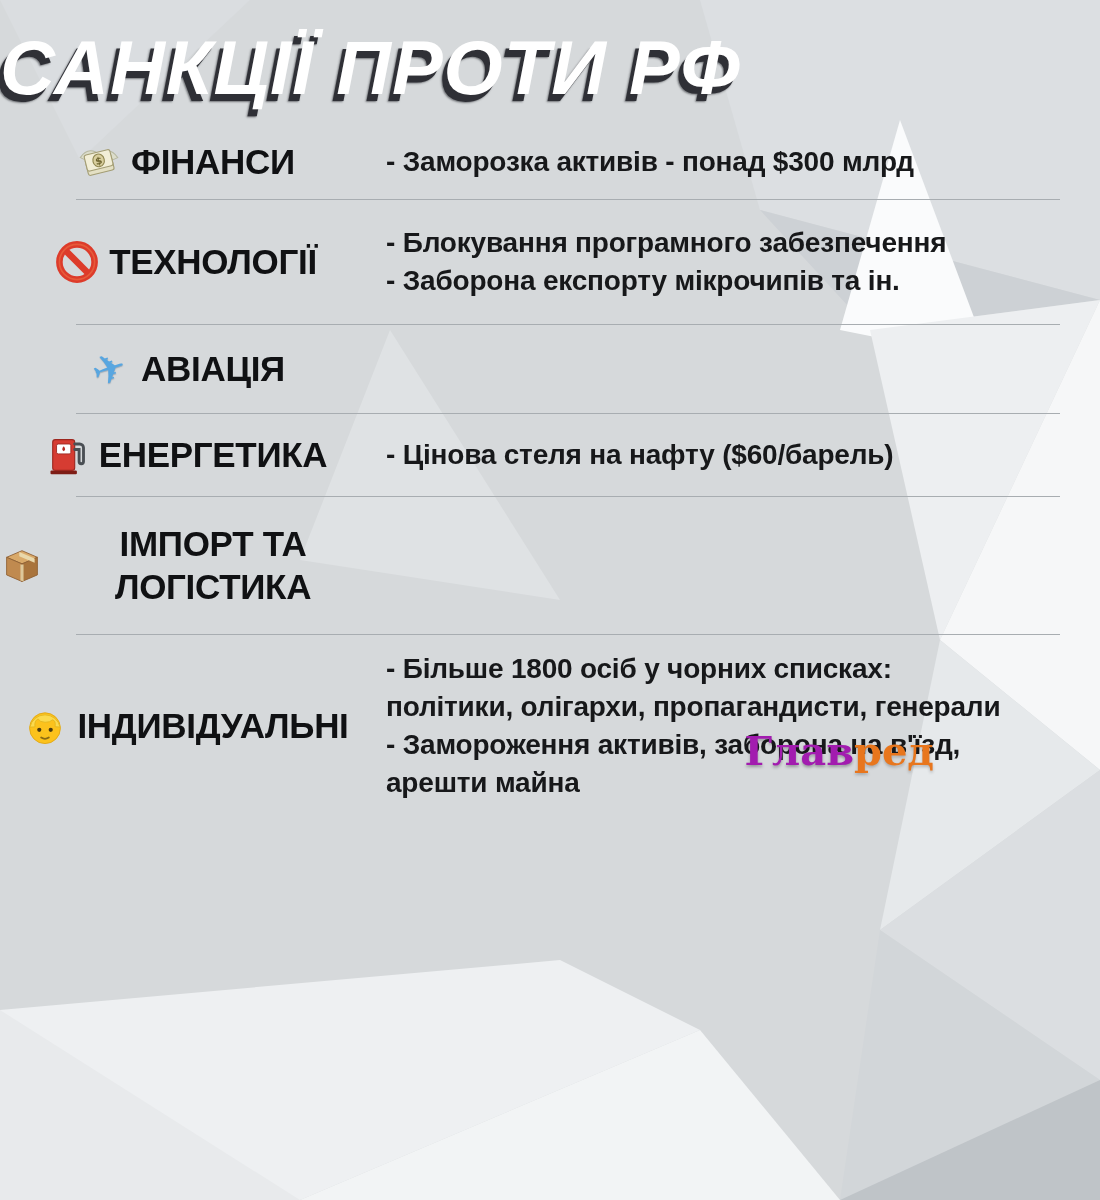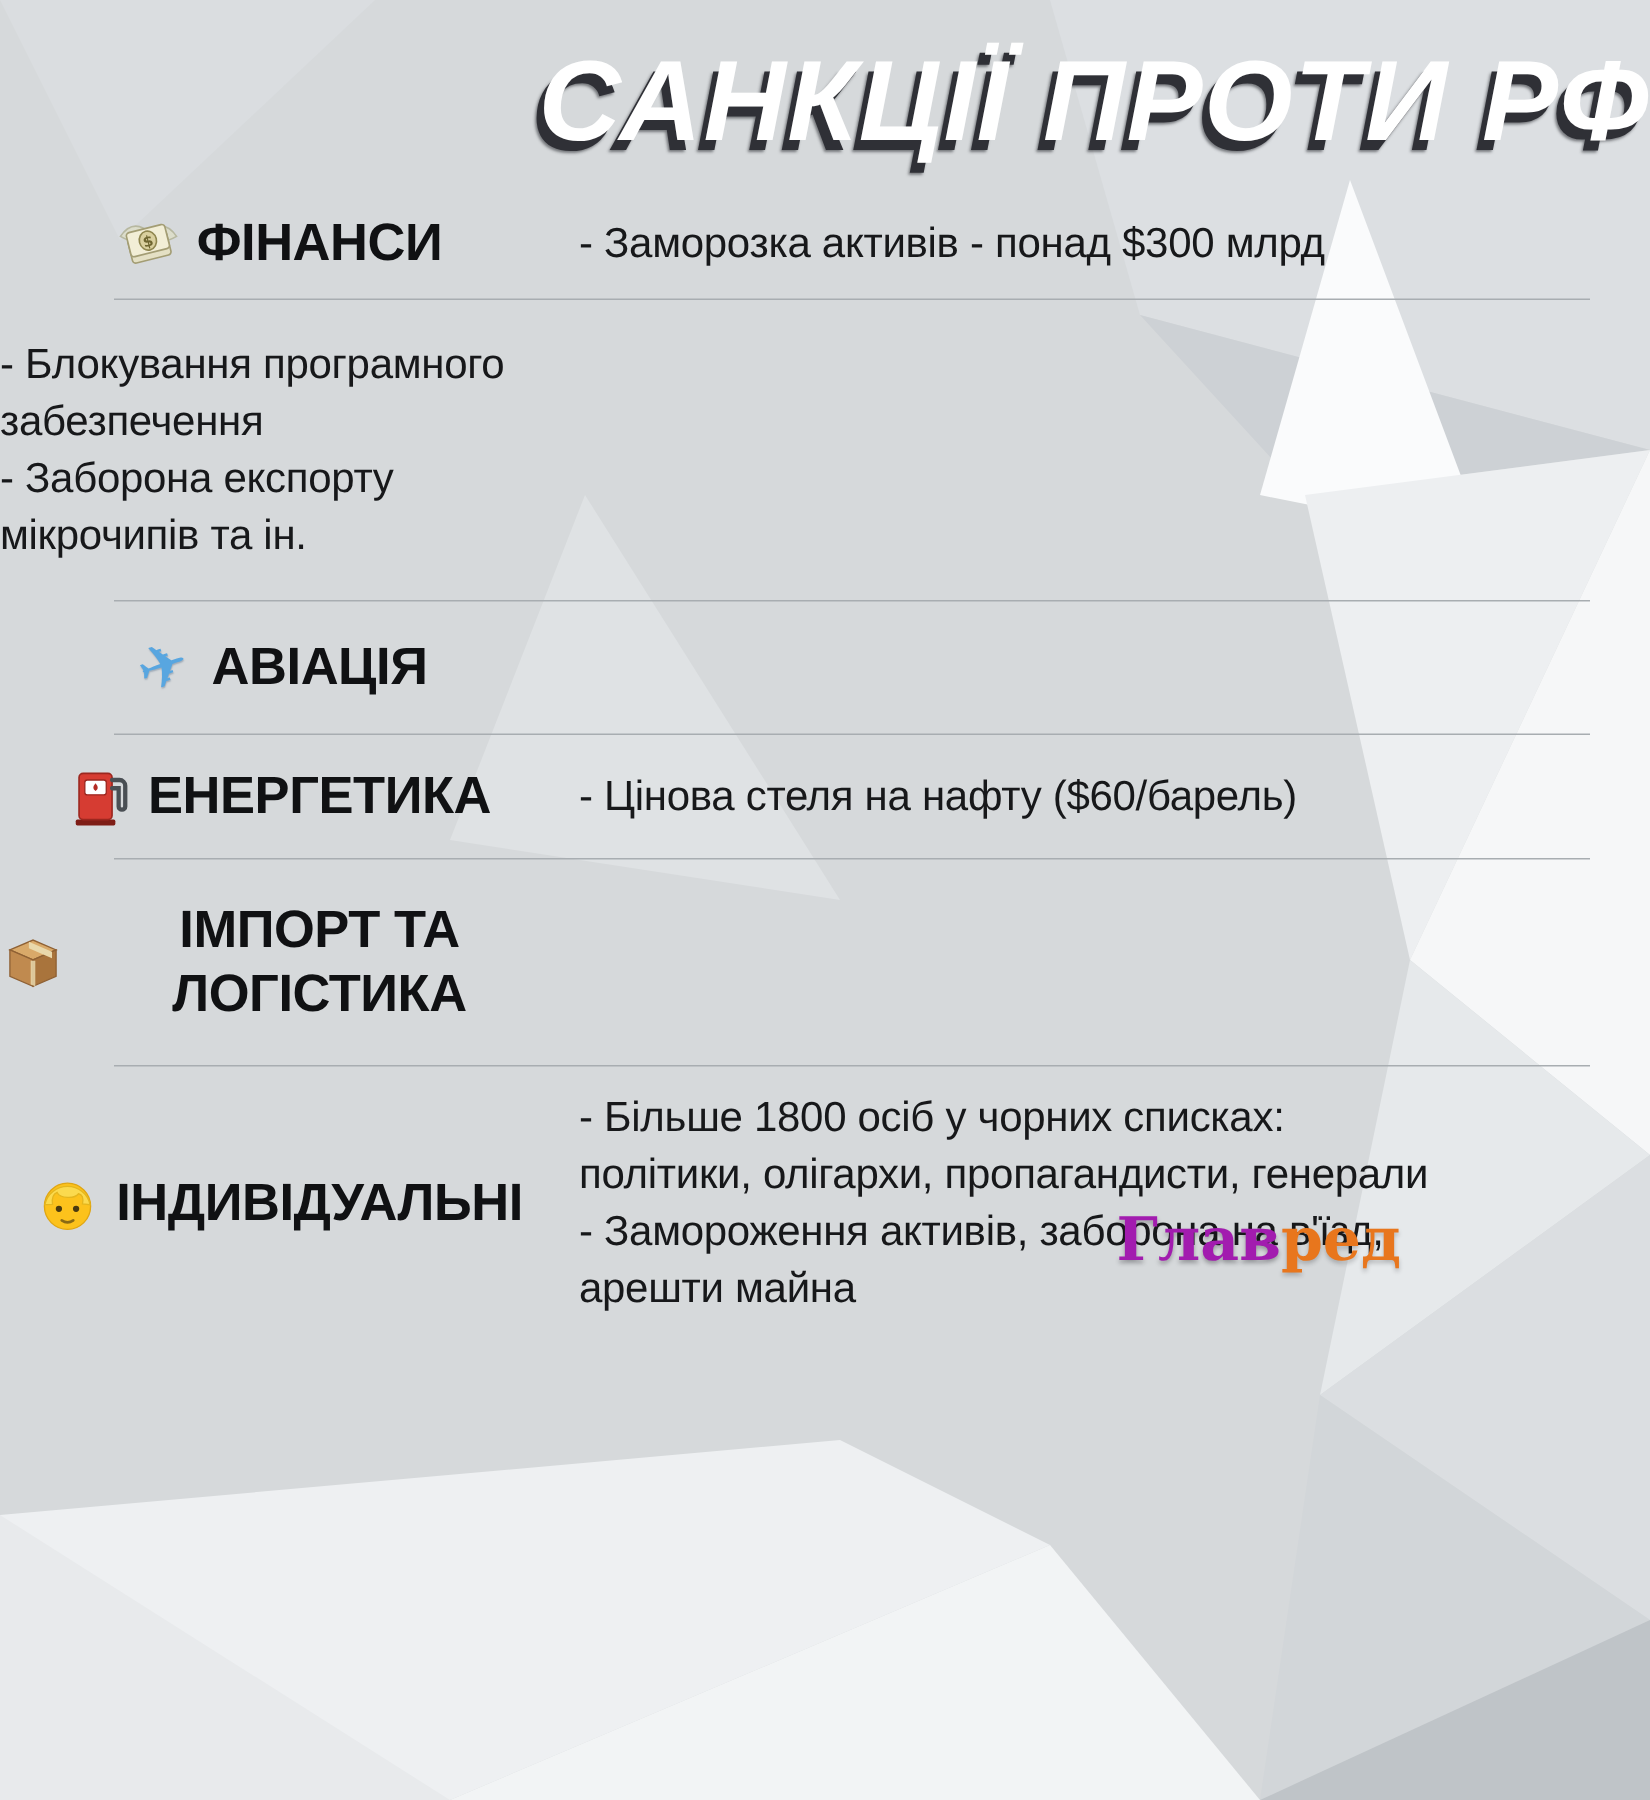--- a/index.html
+++ b/index.html
@@ -8,21 +8,21 @@
     width:1100px;height:1200px;
     overflow:hidden;
     font-family:"Liberation Sans",sans-serif;
     background:#d6d9db;
   }
   .bg{position:absolute;inset:0;z-index:0;}
   .content{position:relative;z-index:1;}
 
   .title{
     padding-top:26px;
-    text-align:right;
+    text-align:left;
     font-size:76px;
     font-weight:bold;
     font-style:italic;
     letter-spacing:1px;
     color:#ffffff;
     text-shadow:-5px 7px 0 #2f3036, -6px 8px 2px rgba(35,36,42,.55);
     line-height:1.1;
     white-space:nowrap;
   }
 
@@ -70,21 +70,21 @@
   .sec-label{
     font-size:35px;
     font-weight:bold;
     color:#101113;
     letter-spacing:-0.3px;
     line-height:1.25;
   }
 
   .items{
     font-size:28px;
-    font-weight:normal;
+    font-weight:bold;
     color:#17181a;
     line-height:38px;
     letter-spacing:-0.2px;
   }
   .items .bullet{white-space:pre-line;}
 
   .logo{
     position:absolute;
     right:166px;bottom:48px;
     font-family:"DejaVu Serif",serif;
@@ -143,20 +143,30 @@
           <span class="sec-label">ФІНАНСИ</span>
         </div>
         <div class="items">
             <div class="bullet">- Заморозка активів - понад $300 млрд</div>
           </div>
       </div>
 
       <div class="divider"></div>
 
       <div class="sec sec2">
+        <div class="label-cell">
+          <span class="icon">
+            <svg viewBox="0 0 40 40">
+              <circle cx="20" cy="20" r="16" fill="none" stroke="#dd3b2a" stroke-width="6"></circle>
+              <line x1="9.8" y1="9.8" x2="30.2" y2="30.2" stroke="#dd3b2a" stroke-width="6"></line>
+              <circle cx="20" cy="20" r="16" fill="none" stroke="#f07a4a" stroke-width="1.5" opacity="0.5"></circle>
+            </svg>
+          </span>
+          <span class="sec-label">ТЕХНОЛОГІЇ</span>
+        </div>
         <div class="items">
             <div class="bullet">- Блокування програмного забезпечення</div>
             <div class="bullet">- Заборона експорту мікрочипів та ін.</div>
           </div>
       </div>
 
       <div class="divider"></div>
 
       <div class="sec sec3">
         <div class="label-cell">

